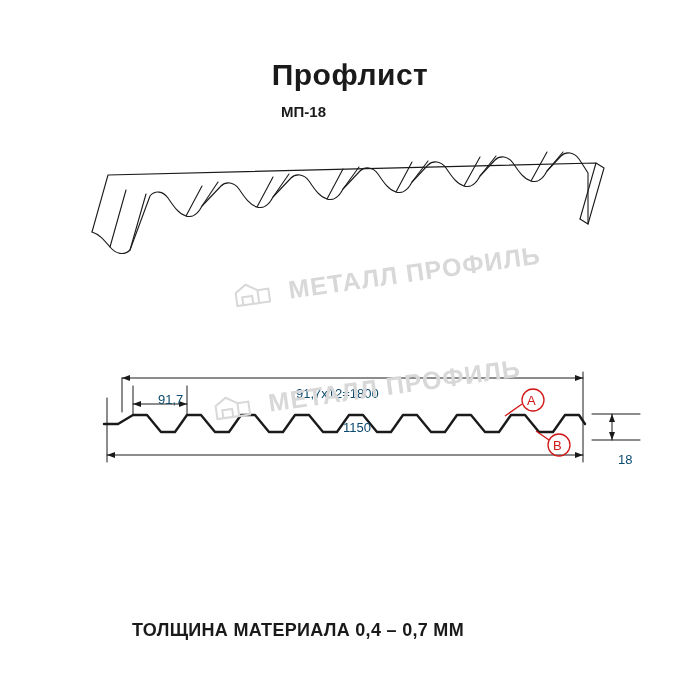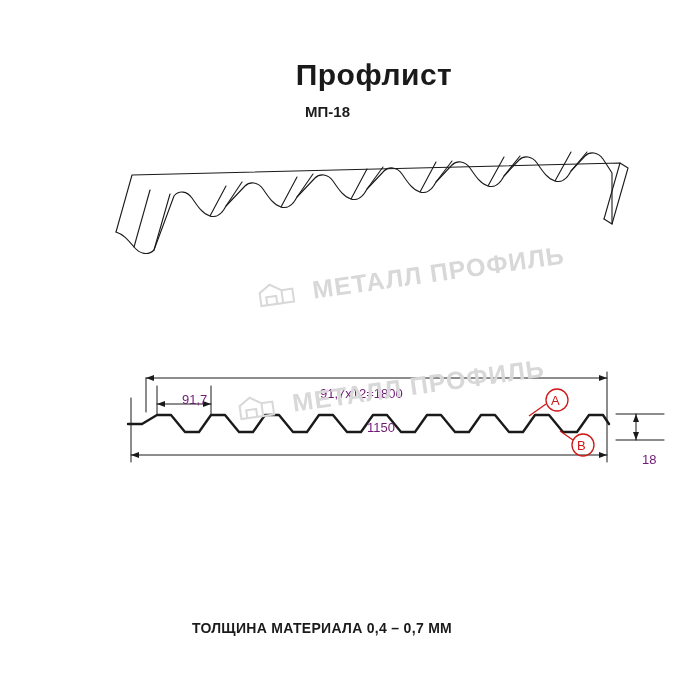--- a/index.html
+++ b/index.html
@@ -11,21 +11,20 @@
     width: 700px;
     height: 700px;
     position: relative;
     font-family: "Liberation Sans", sans-serif;
     color: #1a1a1a;
     overflow: hidden;
   }
   .page {
     position: absolute;
     inset: 0;
-    margin-left: 24px;
   }
   .title {
     position: absolute;
     top: 58px;
     left: 0;
     width: 700px;
     text-align: center;
     font-size: 30px;
     font-weight: bold;
     letter-spacing: 0.5px;
@@ -38,21 +37,21 @@
     text-align: center;
     font-size: 15px;
     font-weight: bold;
   }
   .footer-note {
     position: absolute;
     top: 620px;
     left: 0;
     width: 596px;
     text-align: center;
-    font-size: 14px;
+    font-size: 18px;
     font-weight: bold;
     letter-spacing: 0.3px;
   }
   svg.art {
     position: absolute;
     top: 0;
     left: 0;
     width: 700px;
     height: 700px;
   }
@@ -70,21 +69,21 @@
   .wm1 { top: 262px; left: 232px; }
   .wm2 { top: 375px; left: 212px; }
   .wm-mark {
     display: inline-block;
     vertical-align: middle;
     margin-right: 8px;
   }
   .label {
     position: absolute;
     font-size: 13px;
-    color: #701a75;
+    color: #0c4a6e;
     white-space: nowrap;
     text-align: right;
   }
   .lbl-total   { top: 386px; left: 296px; }
   .lbl-pitch   { top: 392px; left: 158px; }
   .lbl-width   { top: 420px; left: 343px; }
   .lbl-height  { top: 452px; left: 618px; }
   .callout-label {
     position: absolute;
     font-size: 13px;

